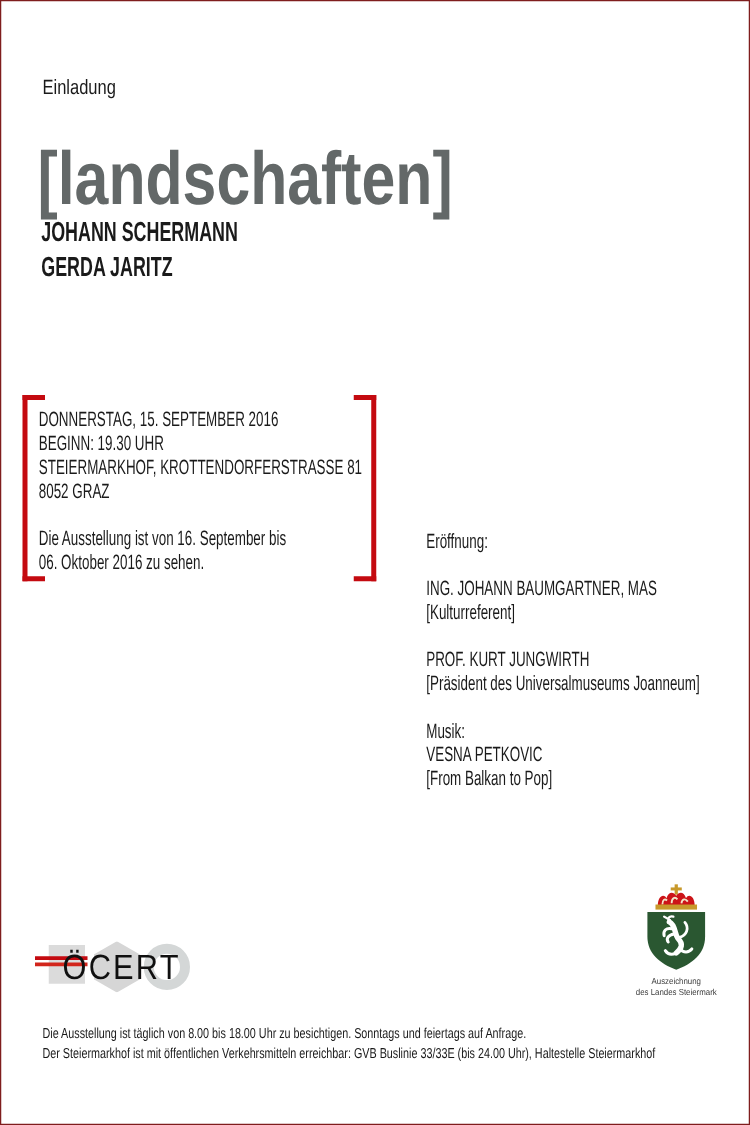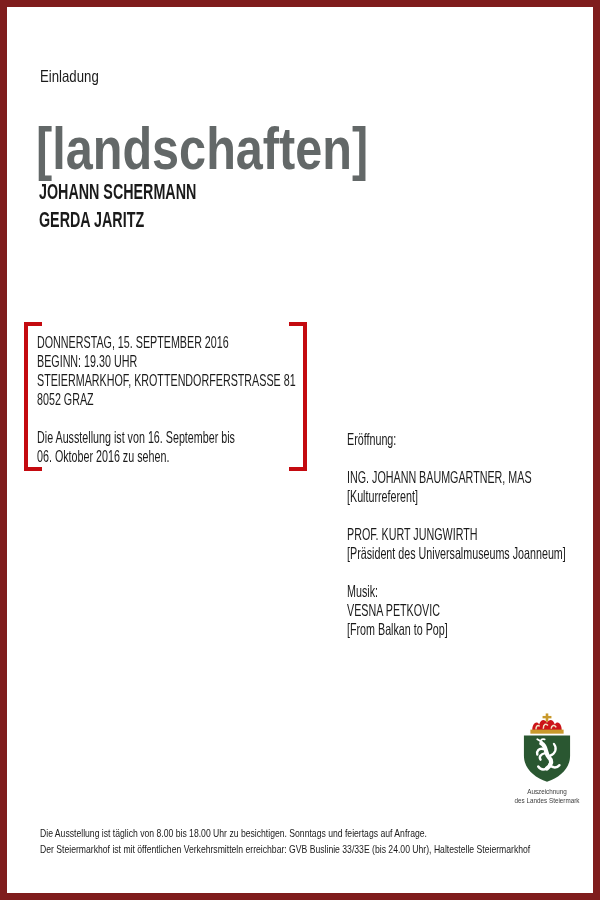--- a/index.html
+++ b/index.html
@@ -1,18 +1,18 @@
 <!DOCTYPE html>
 <html><head>
 <meta charset="utf-8">
 <style>
   html,body { margin:0; padding:0; background:#888; }
   .page {
     position:relative; width:600px; height:900px; margin:0 auto;
-    background:#ffffff; border:7px solid #7f1d1d; box-sizing:border-box;
+    background:#ffffff; border:1px solid #7f1d1d; box-sizing:border-box;
     font-family:"Liberation Sans", sans-serif; color:#1a1a1a; overflow:hidden;
   }
   .abs { position:absolute; white-space:nowrap; }
   
   .cx65 { transform:scaleX(.65); transform-origin:0 0; }
   .cx80 { transform:scaleX(.80); transform-origin:0 0; }
   .cx81 { transform:scaleX(.81); transform-origin:0 0; }
   .cx75 { transform:scaleX(.75); transform-origin:0 0; }
 
   .kicker { left:33px; top:60px; font-size:16.5px; line-height:19px; }
@@ -93,20 +93,28 @@
       <div>[Präsident des Universalmuseums Joanneum]</div>
     </div>
     <div class="pgap"></div>
     <div>
       <div>Musik:</div>
       <div>VESNA PETKOVIC</div>
       <div>[From Balkan to Pop]</div>
     </div>
   </div>
 
+  <div class="abs oecert">
+    <div class="oc-square"></div>
+    <div class="oc-hex"></div>
+    <div class="oc-ring"></div>
+    <div class="oc-stripe oc-s1"></div>
+    <div class="oc-stripe oc-s2"></div>
+    <div class="oc-text">ÖCERT</div>
+  </div>
 
   <svg class="abs styria" viewBox="0 0 62 78">
 
     <g>
       <rect x="29.6" y="0.5" width="2.8" height="9" fill="#c8992b"></rect>
       <rect x="26.2" y="3.2" width="9.6" height="2.6" fill="#c8992b"></rect>
     </g>
 
     <g>
       <path d="M15 19 C15 11 20 8 22.5 12.5 C24.5 6.5 28.5 6.5 31 10.5 C33.5 6.5 37.5 6.5 39.5 12.5 C42 8 47 11 47 19 Z" fill="#cc1418"></path>

